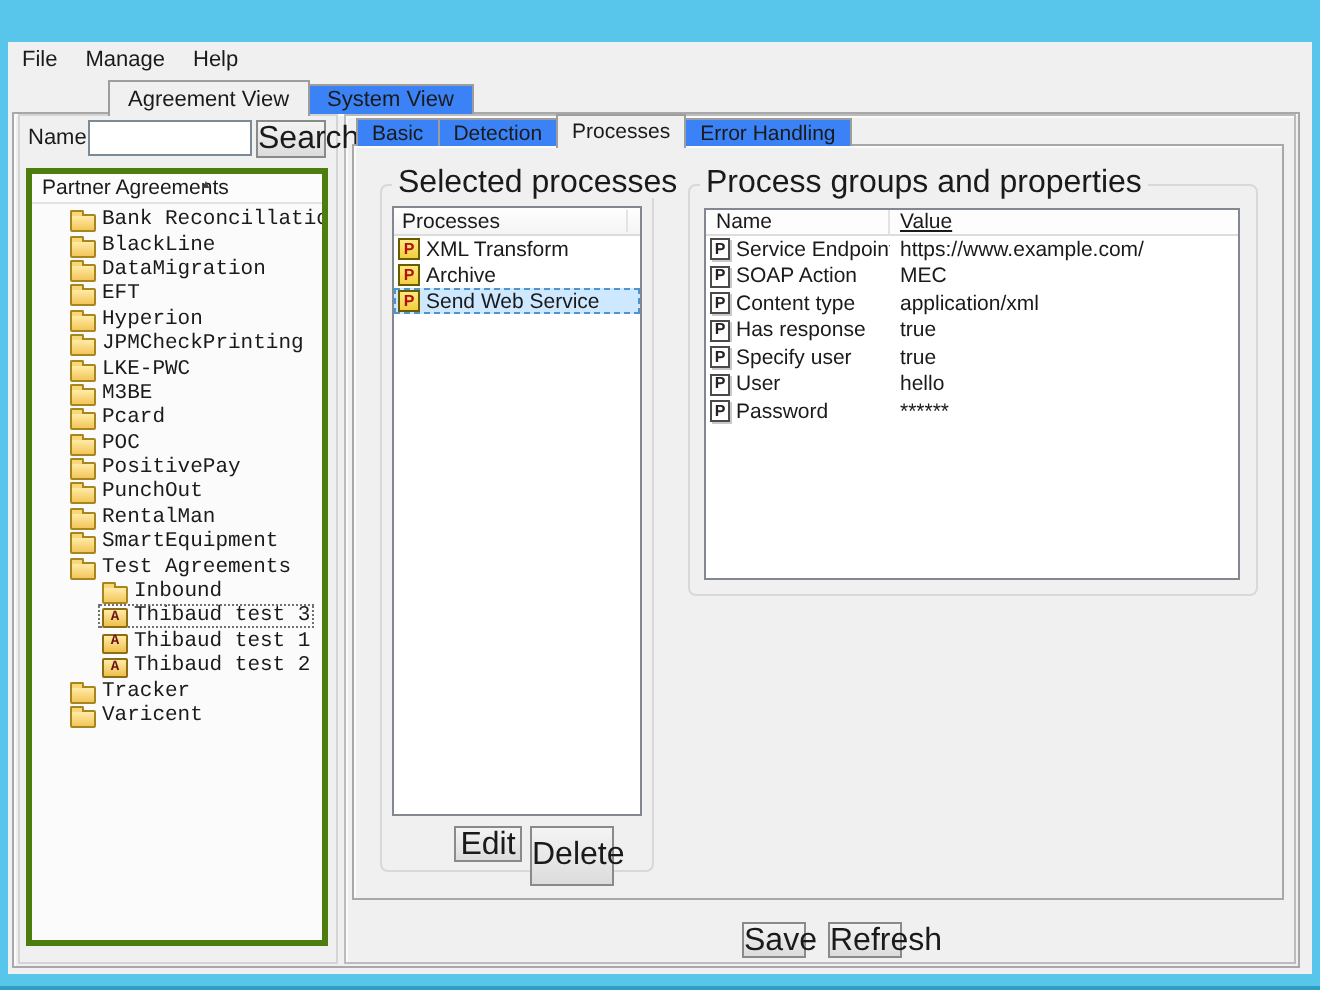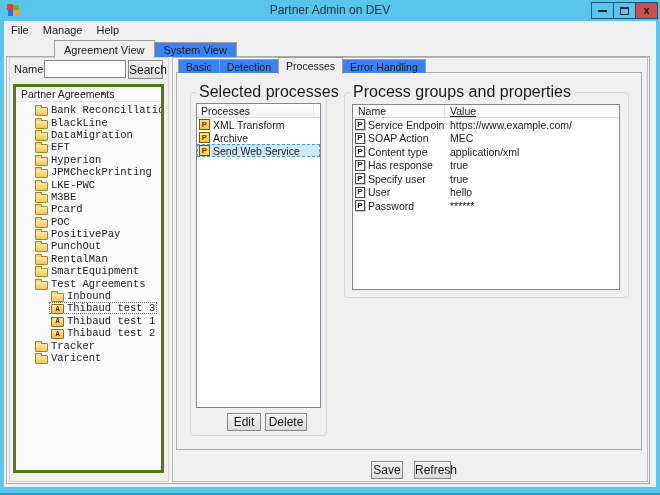--- a/index.html
+++ b/index.html
@@ -38,21 +38,21 @@
   .tabpage { position:absolute; left:6px; top:56px; width:644px; height:428px; background:#f0f0f0;
              border:1px solid #a8a8a8; box-shadow:inset 1px 1px 0 #fbfbfb; z-index:1; }
 
   
   .left-box { position:absolute; left:9px; top:57px; width:160px; height:425px; border:1px solid #d4d4d4;
               background:#f0f0f0; z-index:2; }
   .name-label { position:absolute; left:14px; top:63px; z-index:3; }
   .name-input { position:absolute; left:44px; top:60px; width:82px; height:18px; border:1px solid #7a8a99;
                 background:#fff; font:inherit; padding:0 3px; z-index:3; }
   .btn { position:absolute; background:linear-gradient(#f4f4f4,#dcdcdc); border:1px solid #8a8a8a;
-         font-family:inherit; font-size:12px; color:#1a1a1a; text-align:center; padding:0; cursor:default; }
+         font-family:inherit; font-size:16px; color:#1a1a1a; text-align:center; padding:0; cursor:default; }
   #searchBtn { left:128px; top:60px; width:35px; height:19px; z-index:3; }
 
   .tree-box { position:absolute; left:13px; top:84px; width:151px; height:389px; background:#fbfbfb;
               border:3px solid #4d7c0f; z-index:3; overflow:hidden; }
   .tree-header { height:15px; background:#fcfcfc; border-bottom:1px solid #e2e2e2; padding-left:5px;
                  font-size:10.5px; line-height:15px; position:relative; }
   .sort-icon { position:absolute; left:84px; top:-1px; font-size:6px; color:#444; }
   .tree-items { padding-top:2px; }
   .tree-row { height:12.4px; display:flex; align-items:center; font-size:10.5px; white-space:nowrap; }
   .tree-row.lv1 { padding-left:17px; }
@@ -93,61 +93,39 @@
   .proc-row.selected { background:#cde8ff; outline:1px dashed #4f94cd; outline-offset:-1px; }
 
   .icon-process { width:11px; height:11px; flex:0 0 11px; background:linear-gradient(#fbe97e,#f3cf3e);
                   border:1px solid #6b5b00; display:flex; align-items:center; justify-content:center; }
   .icon-process::after { content:'P'; font-size:8px; font-weight:bold; color:#b01010; line-height:1; }
   .icon-property { width:10px; height:11px; flex:0 0 10px; background:#fff; border:1px solid #4a4a4a;
                   box-shadow:1px 1px 0 #c9c9c9; display:flex; align-items:center; justify-content:center; }
   .icon-property::after { content:'P'; font-size:8px; font-weight:bold; color:#222; line-height:1; }
 
   #editBtn   { left:227px; top:413px; width:34px; height:18px; z-index:5; }
-  #deleteBtn { left:265px; top:413px; width:42px; height:18px; z-index:5; }
+  #deleteBtn { left:265px; top:413px; width:42px; height:30px; z-index:5; }
 
   .prop-table { position:absolute; left:352px; top:104px; width:268px; height:186px; background:#fff;
                 border:1px solid #828790; z-index:5; font-size:10.5px; overflow:hidden; }
   .prop-head { display:flex; height:13px; line-height:13px; background:#fdfdfd; border-bottom:1px solid #dcdcdc; }
   .prop-head .col-name  { width:92px; padding-left:5px; border-right:1px solid #e3e3e3; }
   .prop-head .col-value { flex:1; padding-left:5px;text-decoration:underline; }
   .prop-row { display:flex; height:13.5px; align-items:center; white-space:nowrap; }
   .prop-row .cell-name  { width:92px; display:flex; align-items:center; gap:3px; padding-left:2px; overflow:hidden; }
   .prop-row .cell-value { flex:1; padding-left:5px; overflow:hidden; }
 
   #saveBtn    { left:371px; top:461px; width:32px; height:18px; z-index:5; }
   #refreshBtn { left:414px; top:461px; width:37px; height:18px; z-index:5; }
 </style>
 </head>
 <body>
 
 <div class="window">
 
-  <div class="titlebar">
-    <span class="app-icon">
-      <svg width="14" height="14" viewBox="0 0 14 14">
-        <rect x="1" y="1" width="6" height="6" fill="#d9482f"></rect>
-        <rect x="7" y="2" width="6" height="5" fill="#6fae3d"></rect>
-        <rect x="2" y="7" width="5" height="6" fill="#2f6fd9"></rect>
-        <rect x="7" y="7" width="6" height="6" fill="#e8a33d"></rect>
-      </svg>
-    </span>
-    <span class="title-text">Partner Admin on DEV</span>
-    <span class="winbtns">
-      <span class="wbtn">
-          <span class="glyph-min"></span>
-        </span>
-      <span class="wbtn">
-          <span class="glyph-max"></span>
-        </span>
-      <span class="wbtn close">
-          <span class="glyph-close">x</span>
-        </span>
-    </span>
-  </div>
 
   <div class="client"></div>
 
   <div class="menubar" id="menubar">
 
   <span class="menu-item">File</span>
       <span class="menu-item">Manage</span>
       <span class="menu-item">Help</span>
     </div>
 

